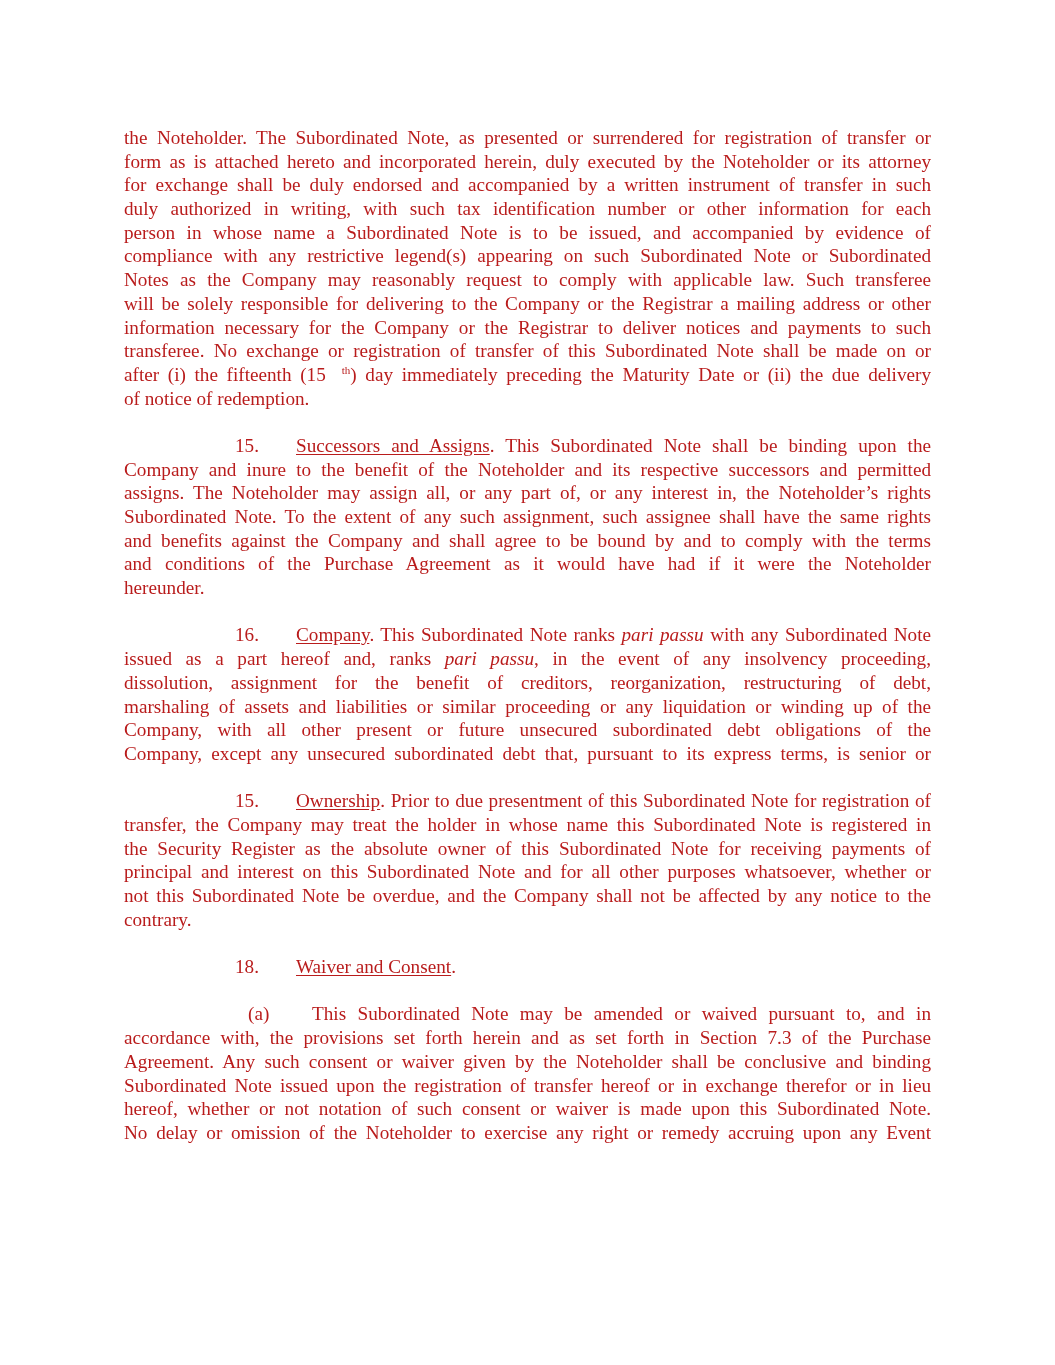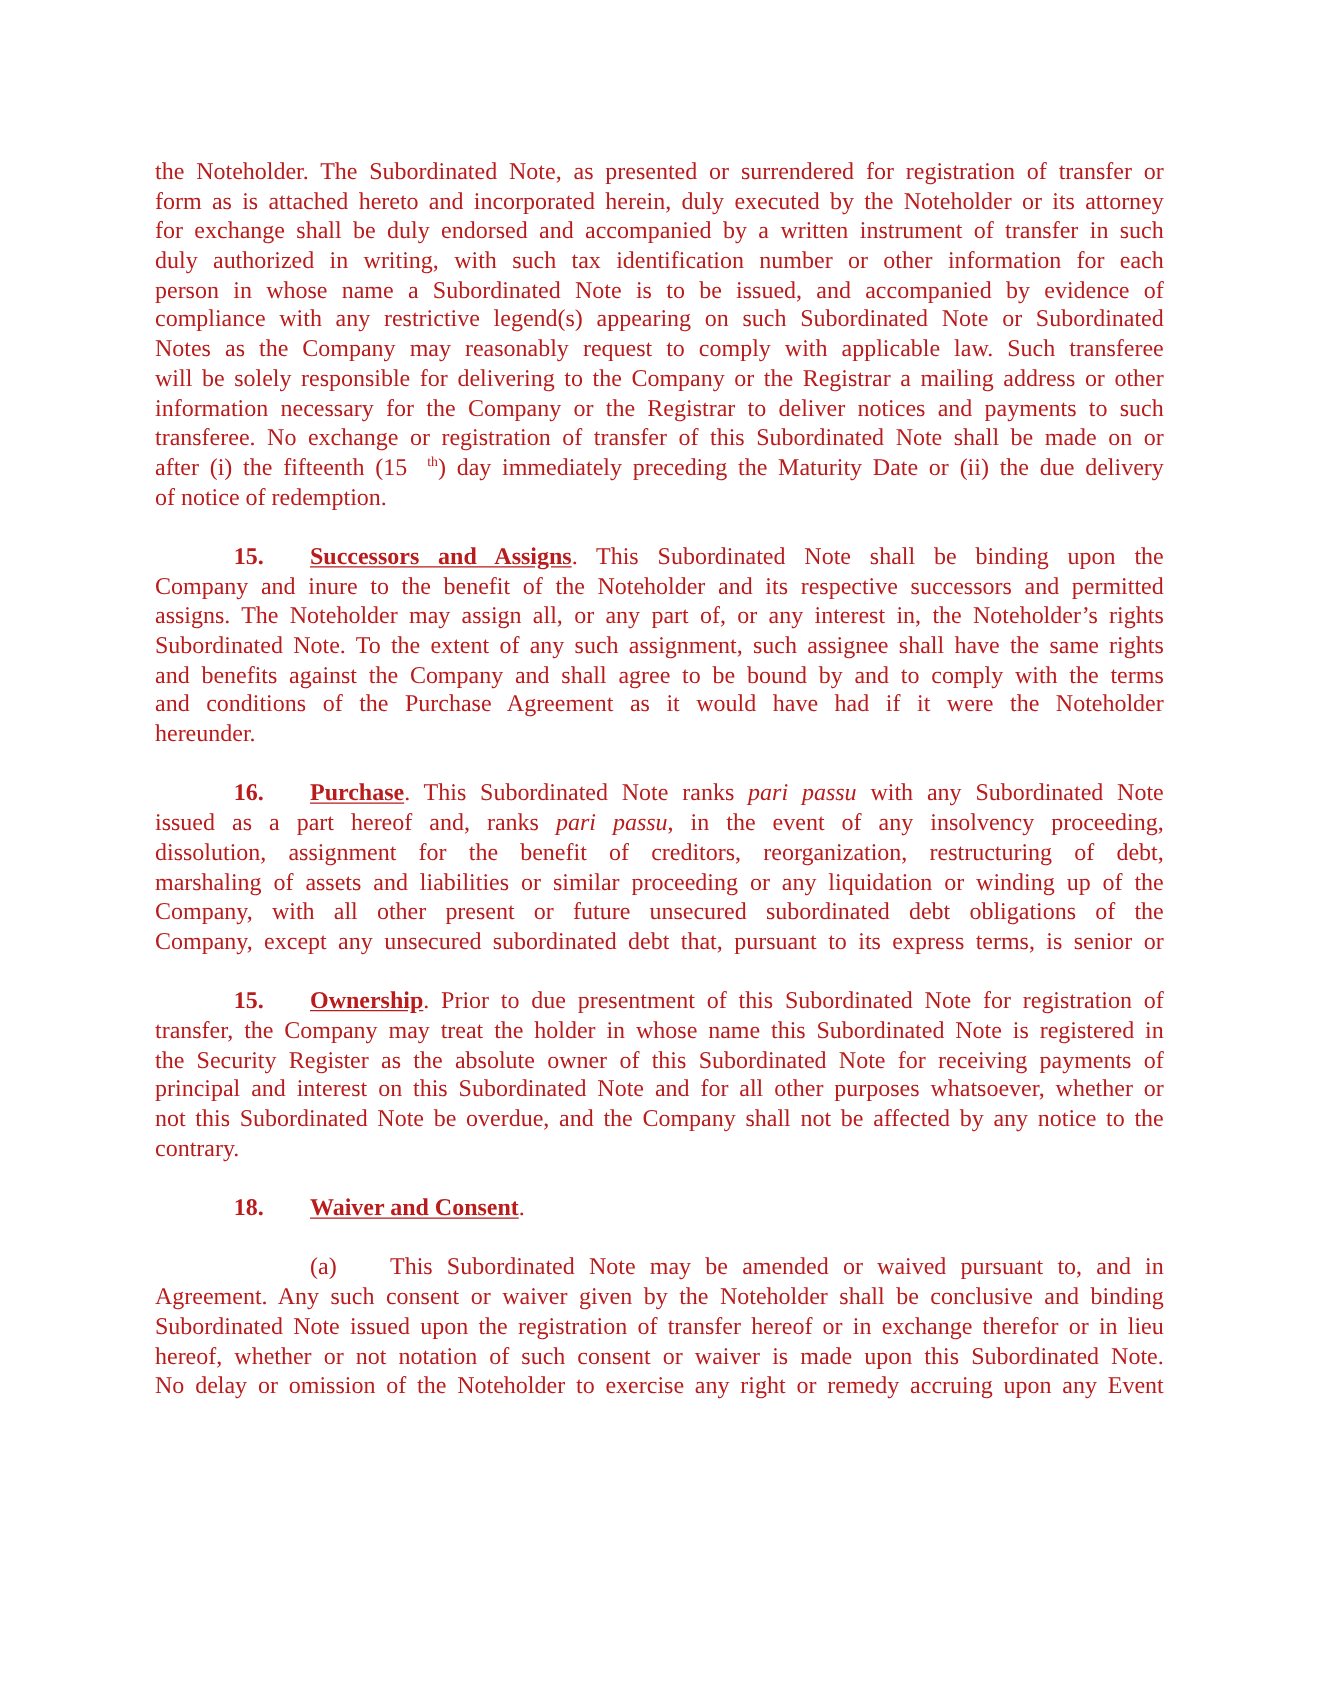--- a/index.html
+++ b/index.html
@@ -7,22 +7,22 @@
     .page {
       position: absolute; left: 124px; top: 126px; width: 807px;
       font-family: "Liberation Serif", "DejaVu Serif", serif;
       font-size: 19.2px; line-height: 23.7px; color: #b91c1c;
     }
     .para { margin: 0 0 23.7px 0; }
     .line { display: block; text-align: justify; text-align-last: justify; white-space: nowrap; overflow: visible; height: 23.7px; }
     .line.last { text-align-last: left; }
     .line.first-indent { padding-left: 63px; }
     .line.sub-indent { padding-left: 124px; }
-    .num { font-weight: bold; display: inline-block; width: 61px; }
-    .heading { font-weight: bold; text-decoration: underline; text-underline-offset: 2px; }
+    .num { font-weight: normal; display: inline-block; width: 61px; margin-left: 48px; }
+    .heading { font-weight: normal; text-decoration: underline; text-underline-offset: 2px; }
     .heading-only { padding-left: 63px; }
     sup { font-size: 11px; line-height: 0; vertical-align: 7px; padding-left: 16px; }
     .sub-label { display: inline-block; width: 64px; }
   </style>
 </head>
 <body>
 
 <div class="page">
 
   <div class="para">
@@ -44,21 +44,21 @@
     <span class="line first-indent"><span class="num">15.</span><span class="heading">Successors and Assigns</span><span>. This Subordinated Note shall be binding upon the</span></span>
     <span class="line">Company and inure to the benefit of the Noteholder and its respective successors and permitted</span>
     <span class="line">assigns. The Noteholder may assign all, or any part of, or any interest in, the Noteholder’s rights</span>
     <span class="line">Subordinated Note.  To the extent of any such assignment, such assignee shall have the same rights</span>
     <span class="line">and benefits against the Company and shall agree to be bound by and to comply with the terms</span>
     <span class="line">and conditions of the Purchase Agreement as it would have had if it were the Noteholder</span>
     <span class="line last">hereunder.</span>
   </div>
 
   <div class="para">
-    <span class="line first-indent"><span class="num">16.</span><span class="heading">Purchase</span><span>. This Subordinated Note ranks </span><i>pari passu</i><span> with any Subordinated Note</span></span>
+    <span class="line first-indent"><span class="num">16.</span><span class="heading">Company</span><span>. This Subordinated Note ranks </span><i>pari passu</i><span> with any Subordinated Note</span></span>
     <span class="line"><span>issued as a part hereof and, ranks </span><i>pari passu</i><span>, in the event of any insolvency proceeding,</span></span>
     <span class="line">dissolution, assignment for the benefit of creditors, reorganization, restructuring of debt,</span>
     <span class="line">marshaling of assets and liabilities or similar proceeding or any liquidation or winding up of the</span>
     <span class="line">Company, with all other present or future unsecured subordinated debt obligations of the</span>
     <span class="line">Company, except any unsecured subordinated debt that, pursuant to its express terms, is senior or</span>
   </div>
 
   <div class="para">
     <span class="line first-indent"><span class="num">15.</span><span class="heading">Ownership</span><span>. Prior to due presentment of this Subordinated Note for registration of</span></span>
     <span class="line">transfer, the Company may treat the holder in whose name this Subordinated Note is registered in</span>
@@ -67,19 +67,20 @@
     <span class="line">not this Subordinated Note be overdue, and the Company shall not be affected by any notice to the</span>
     <span class="line last">contrary.</span>
   </div>
 
   <div class="para">
     <span class="line last heading-only"><span class="num">18.</span><span class="heading">Waiver and Consent</span><span>.</span></span>
   </div>
 
   <div class="para">
     <span class="line sub-indent"><span class="sub-label">(a)</span><span>This Subordinated Note may be amended or waived pursuant to, and in</span></span>
+    <span class="line">accordance with, the provisions set forth herein and as set forth in Section 7.3 of the Purchase</span>
     <span class="line">Agreement. Any such consent or waiver given by the Noteholder shall be conclusive and binding</span>
     <span class="line">Subordinated Note issued upon the registration of transfer hereof or in exchange therefor or in lieu</span>
     <span class="line">hereof, whether or not notation of such consent or waiver is made upon this Subordinated Note.</span>
     <span class="line">No delay or omission of the Noteholder to exercise any right or remedy accruing upon any Event</span>
   </div>
 
 </div>
 
 </body></html>

